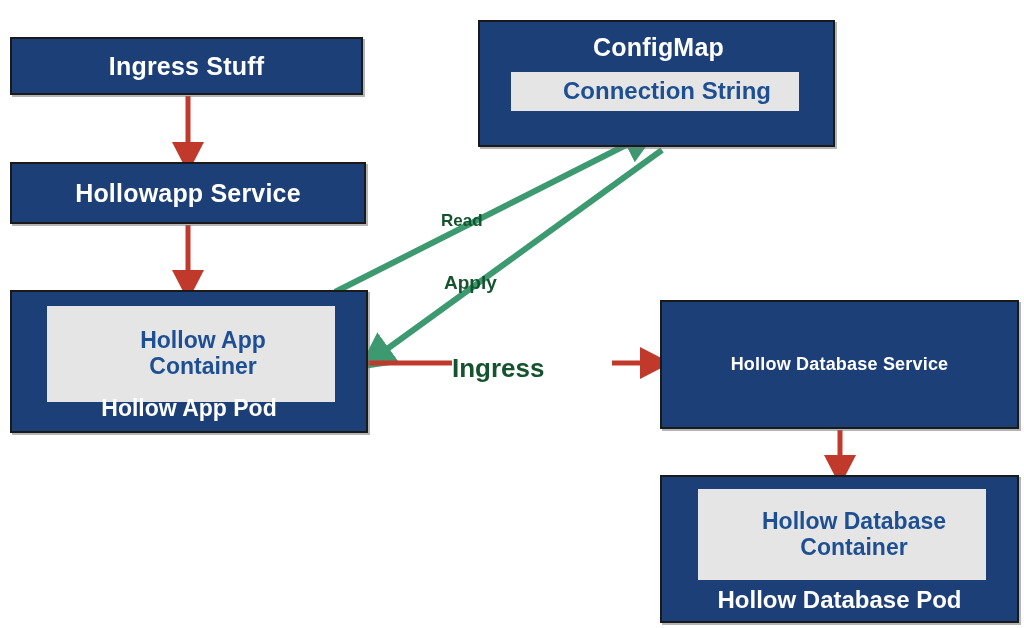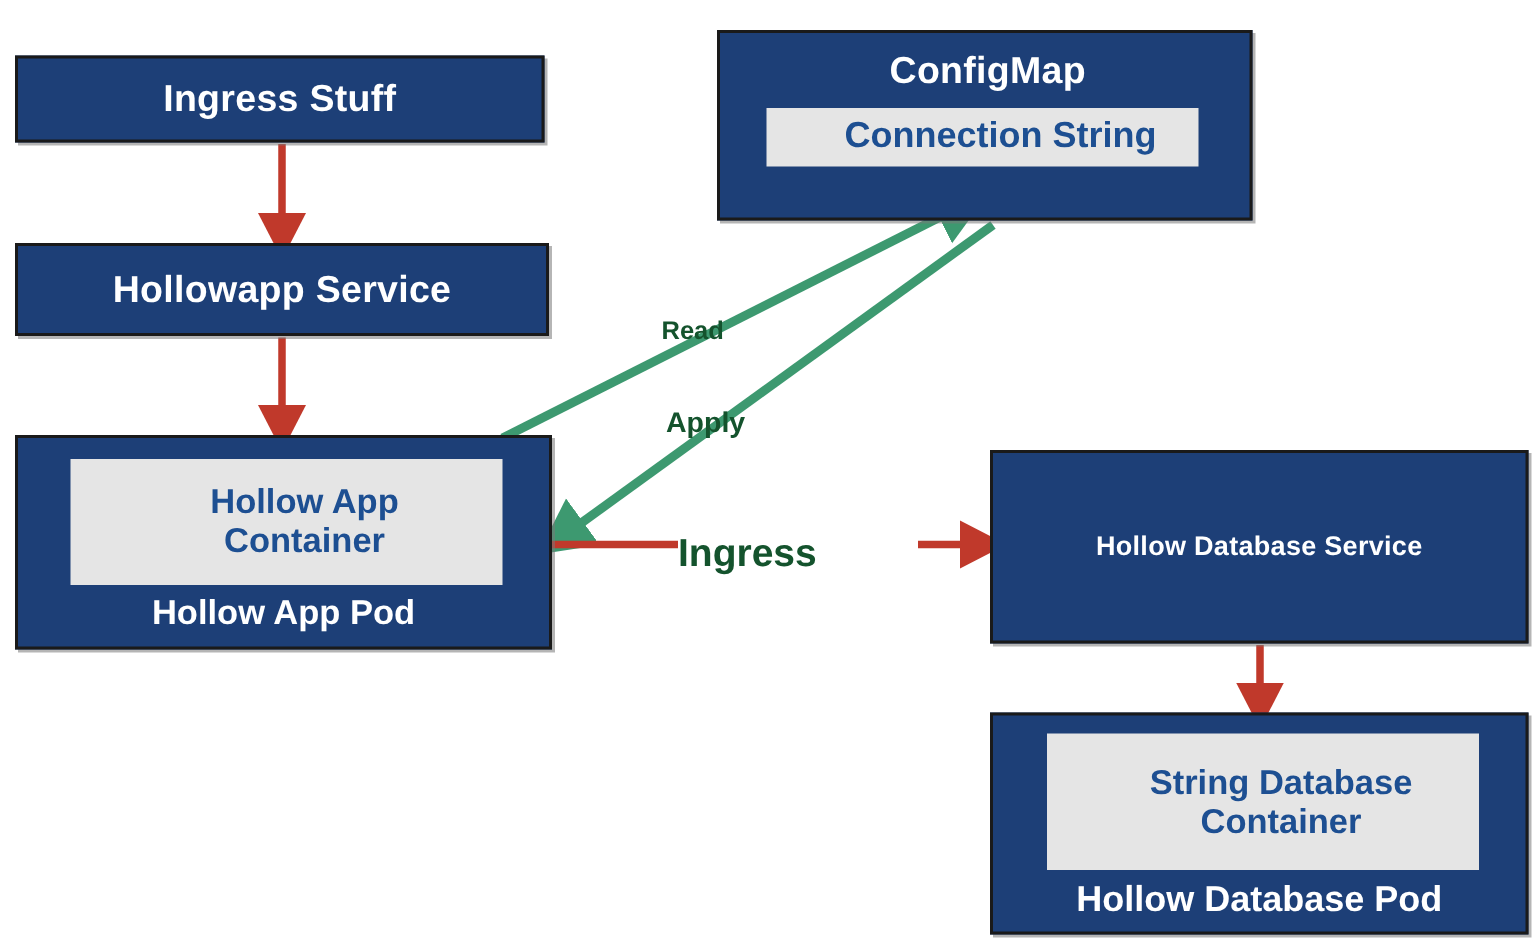--- a/index.html
+++ b/index.html
@@ -55,21 +55,21 @@
   }
 
   
   #ingress{left:10px;top:37px;width:353px;height:58px;}
   #ingress .node-label{font-size:25px;}
 
   #app-service{left:10px;top:162px;width:356px;height:62px;}
   #app-service .node-label{font-size:25px;}
 
   #app-pod{left:10px;top:290px;width:358px;height:143px;}
-  #app-pod .inner-box{left:35px;top:14px;width:288px;height:84px;}
+  #app-pod .inner-box{left:35px;top:14px;width:288px;height:96px;}
   #app-pod .inner-label{font-size:23px;}
   #app-pod .pod-label{bottom:9px;font-size:23px;text-align:center;}
 
   #configmap{left:478px;top:20px;width:357px;height:127px;}
   #configmap .cm-title{position:absolute;top:12px;left:4px;right:0;font-size:25px;}
   #configmap .inner-box{left:31px;top:50px;width:288px;height:39px;}
   #configmap .inner-label{font-size:24px;}
 
   #db-service{left:660px;top:300px;width:359px;height:129px;}
   #db-service .node-label{font-size:18px;}
@@ -142,21 +142,21 @@
   </div>
 </div>
 
 <div class="node" id="db-service">
   <div class="node-label">Hollow Database Service</div>
 </div>
 
 <div class="node" id="db-pod">
   <div class="inner-box">
     <div class="inner-label">
-      <span>String Database</span><br>
+      <span>Hollow Database</span><br>
       <span>Container</span>
     </div>
   </div>
   <div class="pod-label">Hollow Database Pod</div>
 </div>
 
 <div class="edge-label" id="lbl-read">Read</div>
 
 <div class="edge-label" id="lbl-apply">Apply</div>
 

